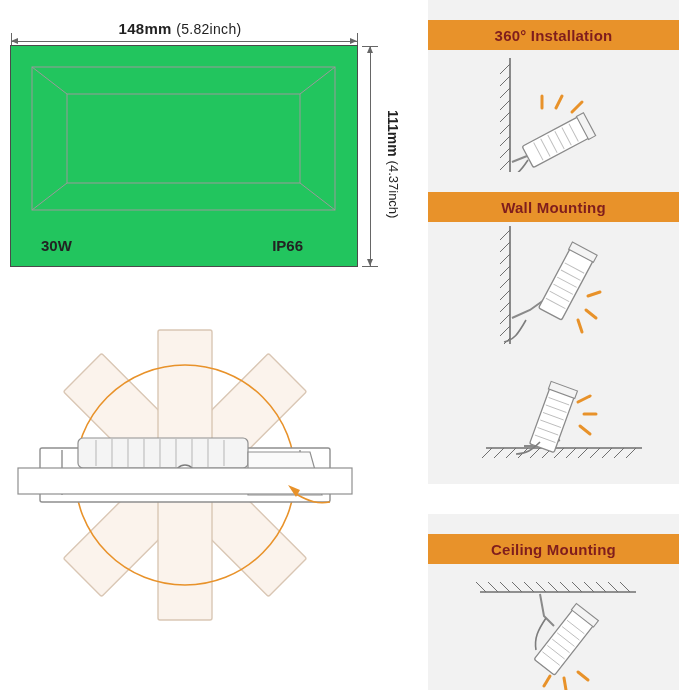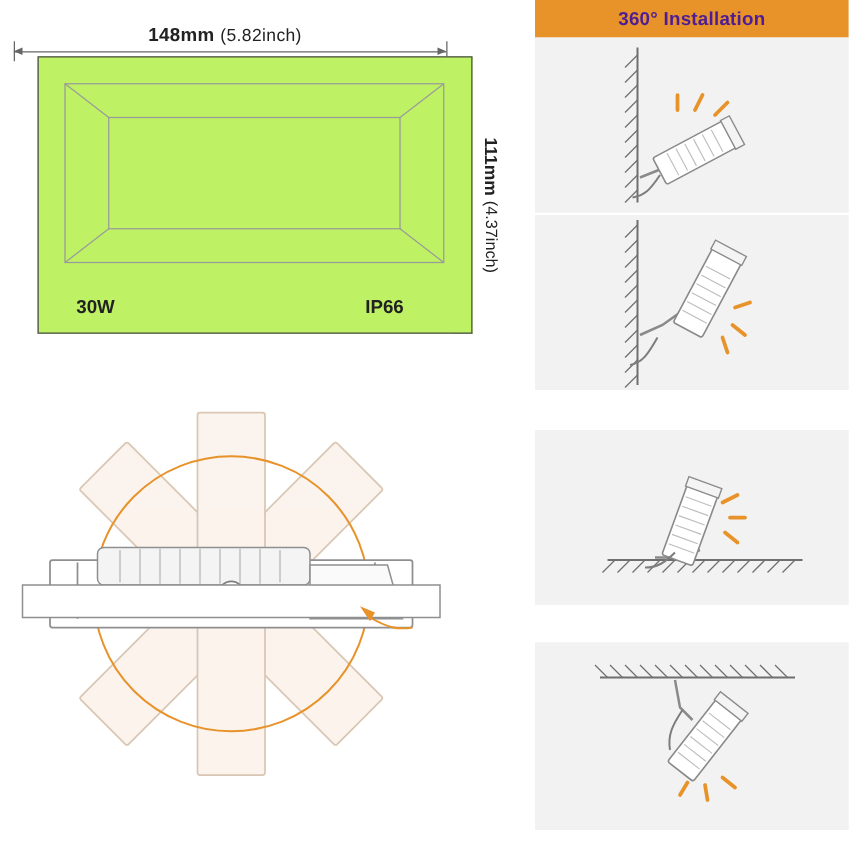--- a/index.html
+++ b/index.html
@@ -69,23 +69,22 @@
     font-weight: normal;
     font-size: 13px;
   }
   .fixture-body {
     position: absolute;
     left: 10px;
     top: 45px;
     width: 348px;
     height: 222px;
     border: 1.5px solid #4a4a4a;
-    background: #bef264;
+    background: #22c55e;
     box-sizing: border-box;
-    margin-left: 20px;
   }
   .spec-watt {
     position: absolute;
     left: 30px;
     bottom: 12px;
     font-size: 15px;
     font-weight: bold;
     color: #222;
   }
   .spec-ip {
@@ -148,27 +147,28 @@
   }
   .mount-card {
     position: absolute;
     left: 0;
     width: 251px;
     background: #f2f2f2;
   }
   .mount-header {
     height: 30px;
     background: #E8922A;
-    color: #4c1d95;
+    color: #7f1d1d;
     font-size: 15px;
     font-weight: bold;
     display: flex;
     align-items: center;
     justify-content: center;
     letter-spacing: 0.2px;
+    margin-top: 20px;
   }
   .mount-body {
     position: relative;
     height: 140px;
     background: #f2f2f2;
     overflow: hidden;
   }
   .card1 { top: 0; }
   .card2 { top: 172px; }
   .card3 { top: 344px; }
@@ -316,20 +316,21 @@
           <g stroke="#E8922A" stroke-width="3" stroke-linecap="round">
             <line x1="128" y1="58" x2="134" y2="46"></line>
             <line x1="144" y1="62" x2="154" y2="52"></line>
             <line x1="114" y1="58" x2="114" y2="46"></line>
           </g>
         </svg>
       </div>
     </div>
 
     <div class="mount-card card2">
+      <div class="mount-header">Wall Mounting</div>
       <div class="mount-body">
         <svg width="251" height="140" viewBox="0 0 251 140">
           <line x1="82" y1="4" x2="82" y2="136" stroke="#6f6f6f" stroke-width="1.6"></line>
           <g stroke="#6f6f6f" stroke-width="1">
             <line x1="82" y1="8" x2="72" y2="18"></line>
               <line x1="82" y1="20" x2="72" y2="30"></line>
             <line x1="82" y1="32" x2="72" y2="42"></line>
               <line x1="82" y1="44" x2="72" y2="54"></line>
             <line x1="82" y1="56" x2="72" y2="66"></line>
               <line x1="82" y1="68" x2="72" y2="78"></line>
@@ -407,20 +408,21 @@
           <g stroke="#E8922A" stroke-width="3" stroke-linecap="round">
             <line x1="150" y1="58" x2="162" y2="52"></line>
             <line x1="156" y1="70" x2="168" y2="70"></line>
             <line x1="152" y1="82" x2="162" y2="90"></line>
           </g>
         </svg>
       </div>
     </div>
 
     <div class="mount-card card4">
+      <div class="mount-header">Ceiling Mounting</div>
       <div class="mount-body" style="height:150px;">
         <svg width="251" height="150" viewBox="0 0 251 150">
 
           <line x1="52" y1="28" x2="208" y2="28" stroke="#6f6f6f" stroke-width="1.6"></line>
           <g stroke="#6f6f6f" stroke-width="1">
             <line x1="58" y1="28" x2="48" y2="18"></line>
               <line x1="70" y1="28" x2="60" y2="18"></line>
             <line x1="82" y1="28" x2="72" y2="18"></line>
               <line x1="94" y1="28" x2="84" y2="18"></line>
             <line x1="106" y1="28" x2="96" y2="18"></line>

